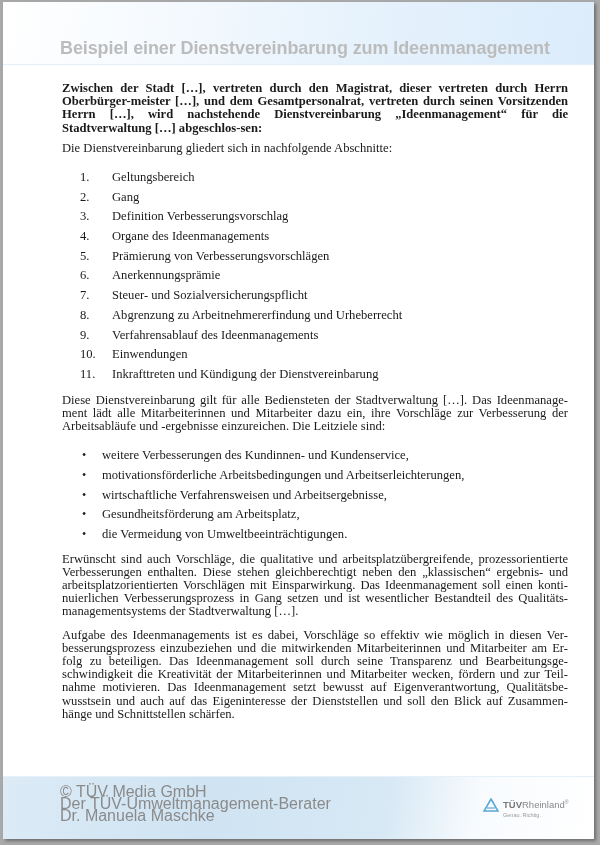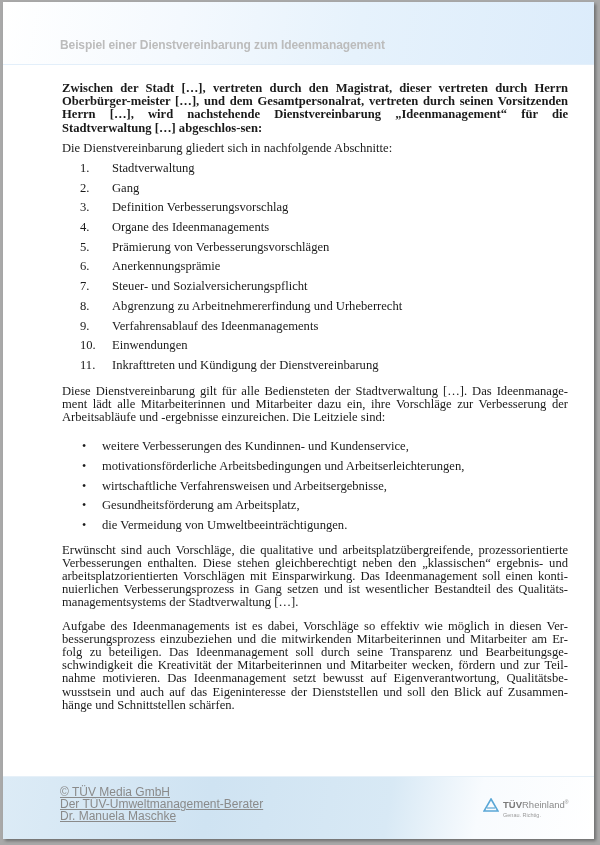--- a/index.html
+++ b/index.html
@@ -16,21 +16,21 @@
       overflow:hidden;
     }
     .header-band {
       position:absolute; left:0; top:0; width:100%; height:62px;
       background: linear-gradient(100deg, #ffffff 0%, #f4f9fe 30%, #e6f2fc 60%, #dcecfb 100%);
       border-bottom:1px solid #e3effa;
     }
     .header-title {
       position:absolute; left:57px; top:36px;
       font-family:"Liberation Sans", sans-serif;
-      font-size:12px; font-weight:bold; color:#bcbcbc;
+      font-size:18px; font-weight:bold; color:#bcbcbc;
       letter-spacing:-0.1px;
     }
     .content {
       position:absolute; left:59px; top:80px; width:506px;
       font-size:12.6px; line-height:13.2px; color:#1a1a1a;
     }
     .content p { margin:0 0 6px 0; text-align:justify; }
     .content p.intro { margin-bottom:7px;font-weight:bold; }
     ol.sections { margin:6px 0 6px 0; padding:0; list-style:none; }
     ol.sections li { display:flex; height:19.7px; align-items:flex-start; }
@@ -39,21 +39,21 @@
     ul.goals li { display:flex; height:19.7px; align-items:flex-start; }
     ul.goals li .bullet { width:40px; padding-left:20px; box-sizing:border-box; font-size:12px; }
     .footer-band {
       position:absolute; left:0; bottom:0; width:100%; height:62px;
       background: linear-gradient(100deg, #dcebf6 0%, #cfe3f2 35%, #d8e9f5 65%, #f8fbfe 80%, #ffffff 100%);
       border-top:1px solid #e6f0f8;
     }
     .footer-text {
       position:absolute; left:57px; top:9px;
       font-family:"Liberation Sans", sans-serif;
-      font-size:12px; line-height:12px; color:#8a8a8a;text-decoration:underline;
+      font-size:16px; line-height:12px; color:#8a8a8a;
     }
     .logo {
       position:absolute; left:480px; top:20px; display:flex; align-items:flex-start;
     }
     .logo svg { margin-right:4px; margin-top:1px; }
     .logo-name {
       font-family:"Liberation Sans", sans-serif; font-size:9.5px; color:#8a8a8a; line-height:10px;
     }
     .logo-name b { color:#7a7a7a; }
     .logo-name sup { font-size:5px; }
@@ -64,26 +64,26 @@
 </head>
 <body>
 
 <div class="page">
   <div class="header-band">
     <div class="header-title">Beispiel einer Dienstvereinbarung zum Ideenmanagement</div>
   </div>
 
   <div class="content">
     <p class="intro">Zwischen der Stadt […], vertreten durch den Magistrat, dieser vertreten durch Herrn Oberbürger-meister […], und dem Gesamtpersonalrat, vertreten durch seinen Vorsitzenden Herrn […], wird nachstehende Dienstvereinbarung „Ideenmanagement“ für die Stadtverwaltung […] abgeschlos-sen:</p>
-    <p style="margin-bottom:7px">Die Dienstvereinbarung gliedert sich in nachfolgende Abschnitte:</p>
+    <p style="margin-bottom:16px">Die Dienstvereinbarung gliedert sich in nachfolgende Abschnitte:</p>
 
     <ol class="sections" id="sections-list">
         <li>
           <span class="num">1.</span>
-          <span>Stadtverwaltung</span>
+          <span>Geltungsbereich</span>
         </li>
         <li>
           <span class="num">2.</span>
           <span>Gang</span>
         </li>
         <li>
           <span class="num">3.</span>
           <span>Definition Verbesserungsvorschlag</span>
         </li>
         <li>

